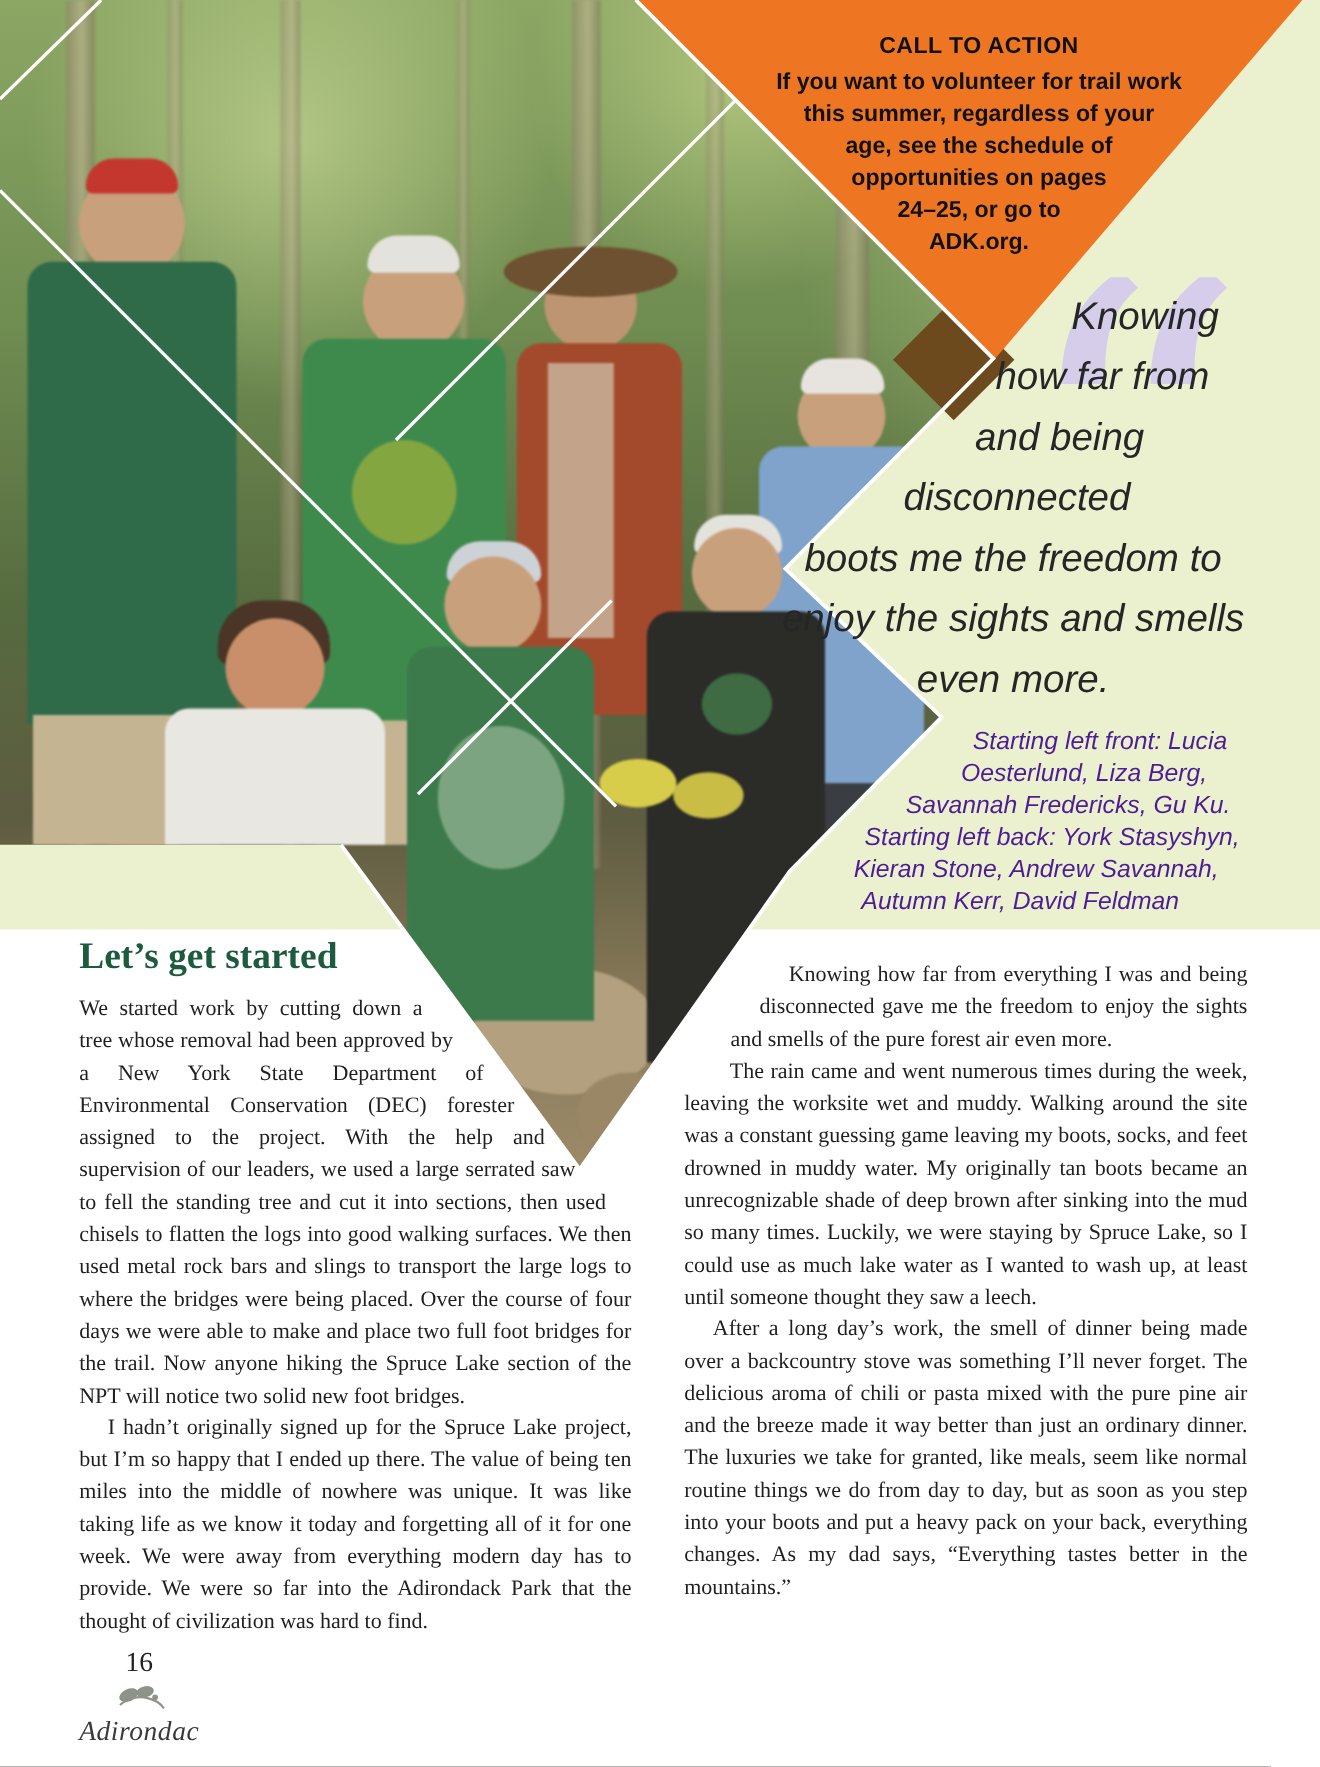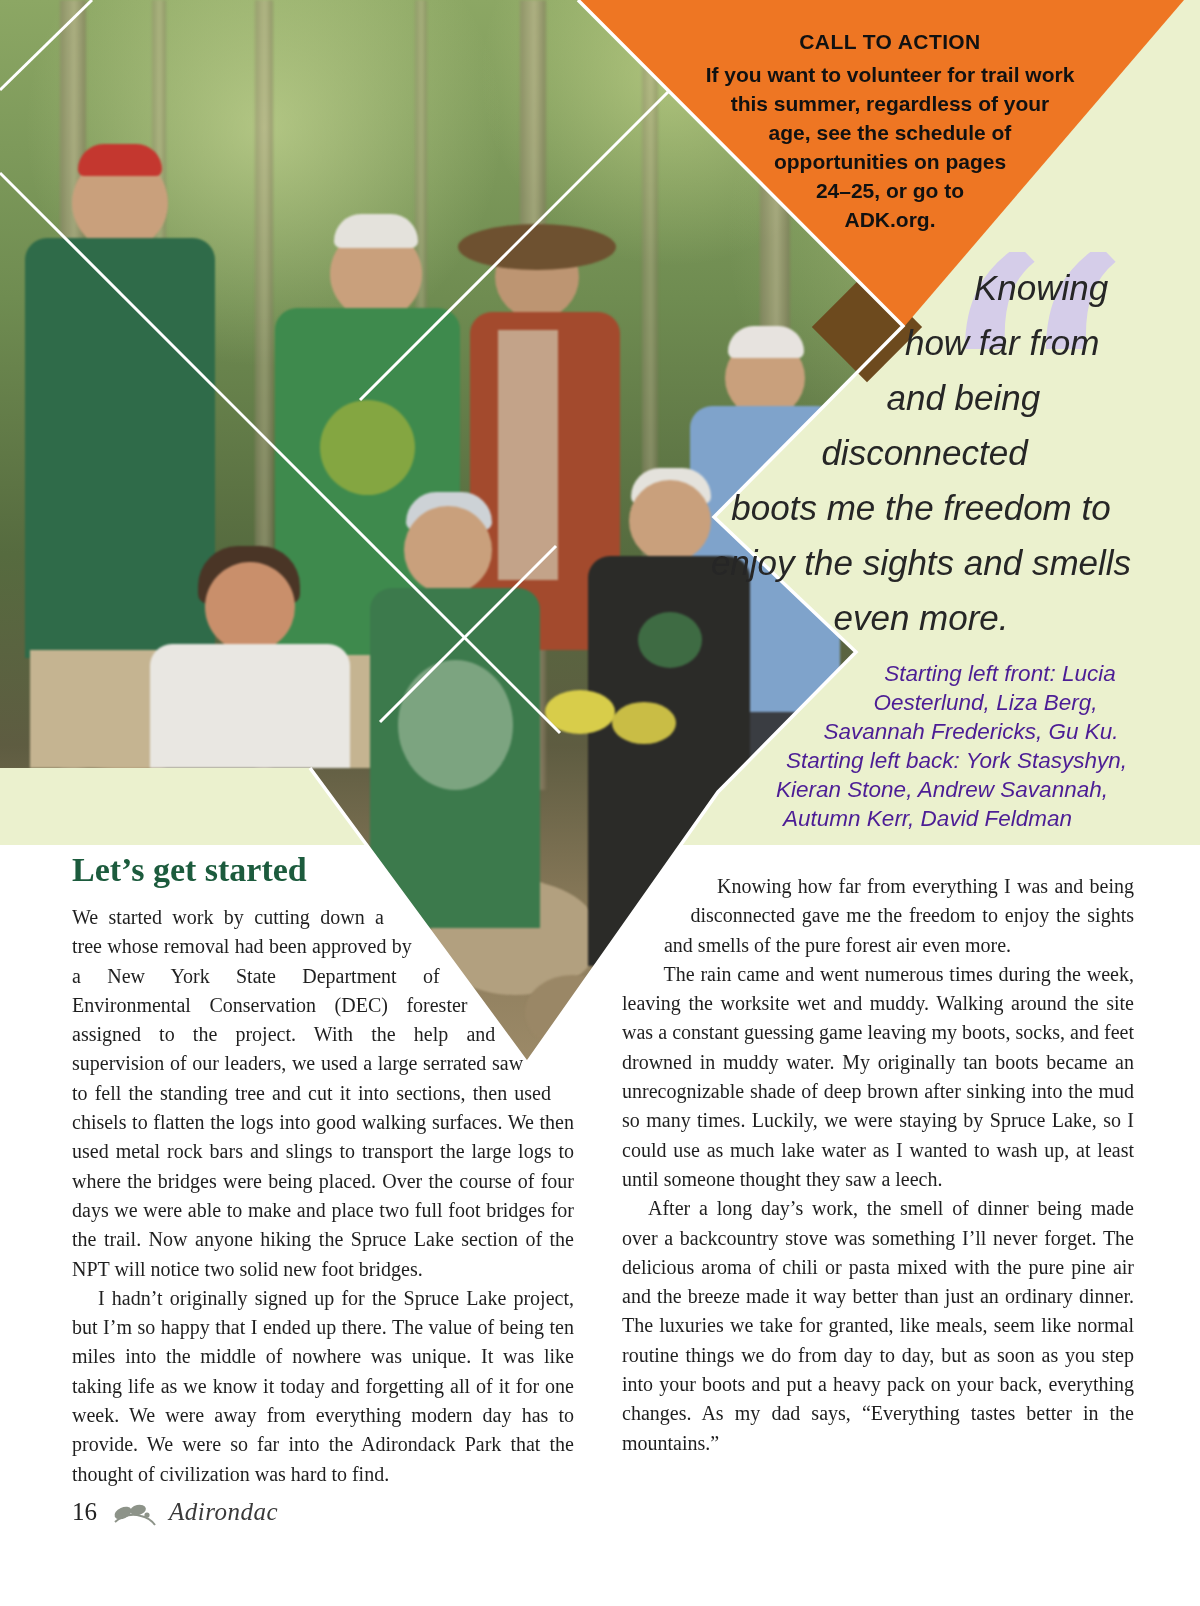--- a/index.html
+++ b/index.html
@@ -59,21 +59,21 @@
   .col1{left:72px;top:850px;width:502px;}
   .col2{left:622px;top:872px;width:512px;}
   .headline{font-family:"Liberation Serif",serif;font-weight:bold;font-size:34px;line-height:40px;
     color:#1C5B3D;margin:0 0 13px 0;text-align:left;}
   .cutR{float:right;width:190px;height:200px;shape-outside:polygon(0 0,100% 0,100% 100%);}
   .cutL{float:left;width:95px;height:105px;shape-outside:polygon(0 0,100% 0,0 100%);}
   .col p{margin:0;}
   .col p.ind{text-indent:26px;}
 
   
-  .footer{position:absolute;left:72px;top:1498px;display:flex;align-items:flex-start;z-index:6;}
+  .footer{position:absolute;left:72px;top:1498px;display:flex;align-items:center;z-index:6;flex-direction:column;}
   .pageno{font-size:25px;color:#222;}
   .sprig{margin:4px 12px 0 14px;}
   .mag{font-style:italic;font-size:25px;color:#3a3a3a;letter-spacing:.5px;}
 </style>
 </head>
 <body>
 
 <div class="page">
 
   <div class="green-panel"></div>

